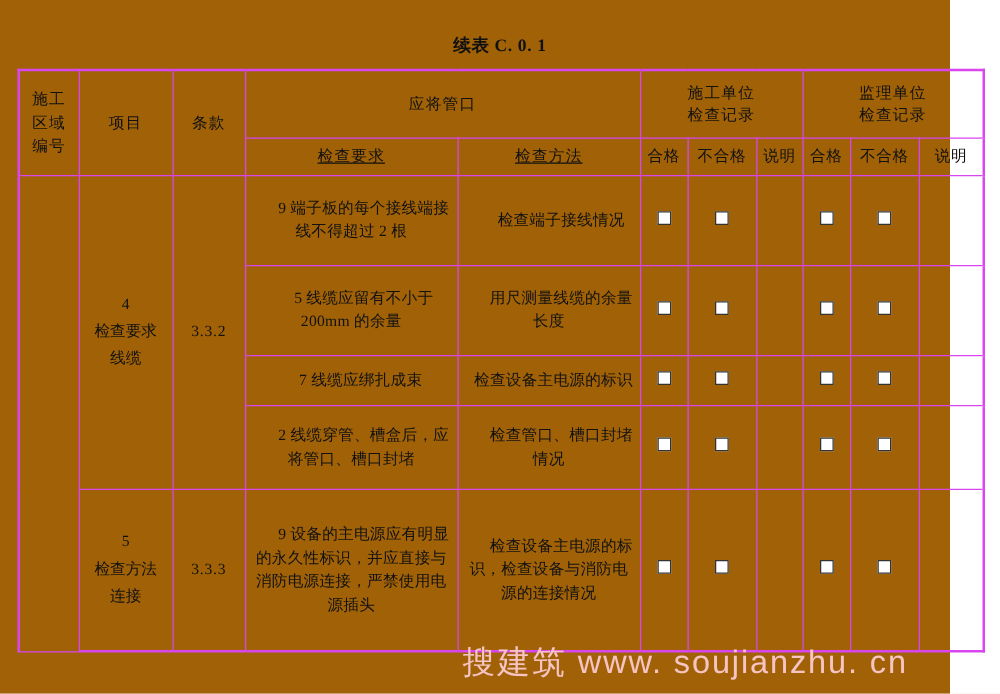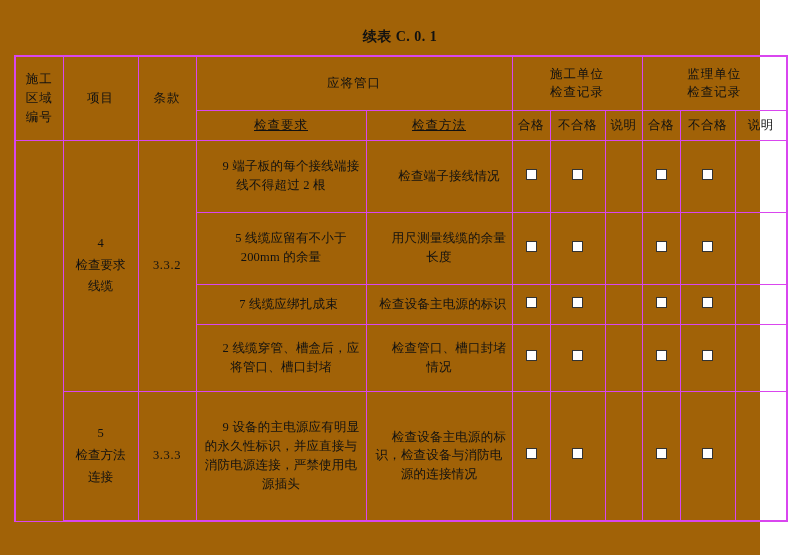--- a/index.html
+++ b/index.html
@@ -206,14 +206,18 @@
           <td class="outer-b"><span class="chk"></span></td>
           <td class="empty-cell outer-b"></td>
           <td class="outer-b"><span class="chk"></span></td>
           <td class="outer-b"><span class="chk"></span></td>
           <td class="empty-cell outer-b outer-r"></td>
         </tr>
       </tbody>
     </table>
   </div>
 
+  <div id="watermark" style="color: rgb(247, 196, 196);">
+    <span class="wm-cn">搜建筑</span>
+    <span class="wm-url">www. soujianzhu. cn</span>
+  </div>
 
 </div>
 
 </body></html>

